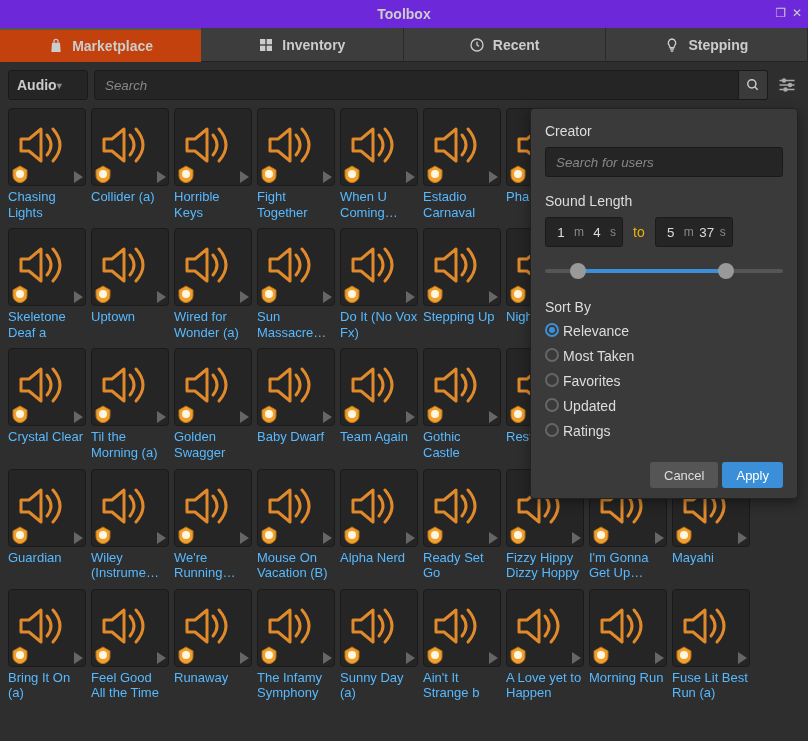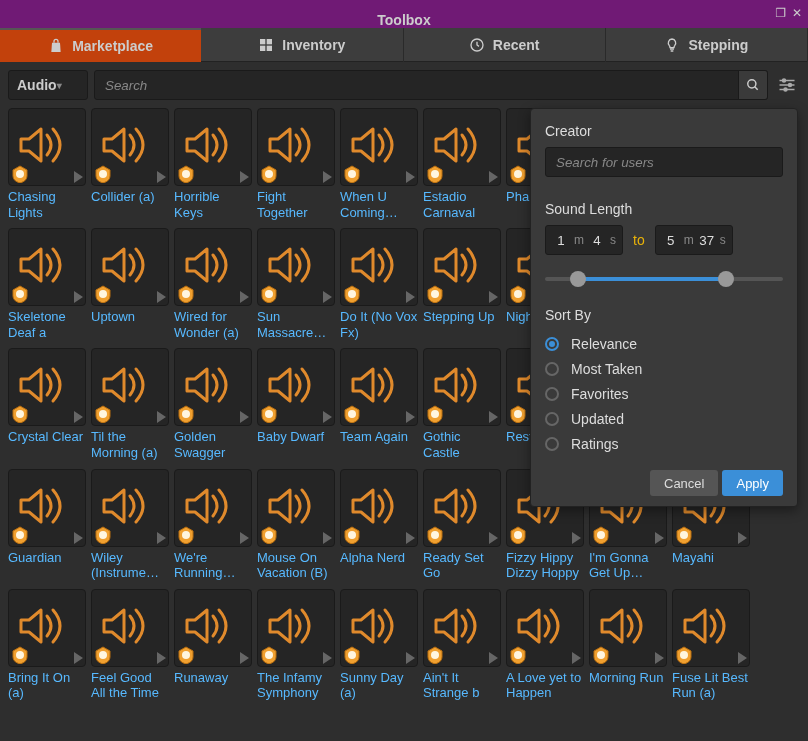--- a/index.html
+++ b/index.html
@@ -1,17 +1,17 @@
 <!DOCTYPE html>
 <html><head>
 <meta charset="utf-8">
 <style>
 html,body{margin:0;padding:0;background:#2e2e2e;font-family:"Source Sans Pro",Arial,sans-serif;color:#ddd;font-size:14px;width:808px;height:741px;overflow:hidden}
 *{box-sizing:border-box}
-.titlebar{height:28px;background:#701a75;display:flex;align-items:flex-end;justify-content:center;position:relative}
+.titlebar{height:28px;background:#6d28d9;display:flex;align-items:center;justify-content:center;position:relative}
 .titlebar-title{font-weight:700;color:#ccc;font-size:14px}
 .titlebar-ctrls{position:absolute;right:6px;top:6px;display:flex;gap:6px;color:#ccc}
 .titlebar-ctrls span{cursor:pointer;font-size:12px}
 .tabs{display:flex;height:34px;background:#353535}
 .tab{flex:1;display:flex;align-items:center;justify-content:center;gap:8px;color:#ccc;font-weight:700;cursor:pointer;font-size:14px}
 .tab.active{background:#c2410c;border-top:2px solid #555}
 .tab:not(.active){background:#3d3d3d;box-shadow:inset 0 -1px 0 #222;border-right:1px solid #2a2a2a}
 .ticon{width:16px;height:16px;display:inline-block}
 .toolbar{display:flex;align-items:center;gap:6px;padding:8px;background:#2e2e2e}
 .dropdown{width:80px;height:30px;background:#252525;border:1px solid #1a1a1a;border-radius:3px;display:flex;align-items:center;padding:0 8px;color:#ccc;font-weight:600;cursor:pointer}
@@ -23,33 +23,33 @@
 .content{padding:0 8px 8px 8px;height:calc(741px - 28px - 34px - 46px);overflow:hidden}
 .grid{display:grid;grid-template-columns:repeat(9,78px);gap:19px 5px;row-gap:8px}
 .tile{width:78px}
 .thumb{width:78px;height:78px;background:#252525;border:1px solid #1a1a1a;border-radius:4px;position:relative;overflow:hidden}
 .soundicon{position:absolute;top:8px;left:6px;width:56px;height:56px}
 .badge{position:absolute;left:2px;bottom:2px;width:18px;height:18px}
 .play{position:absolute;right:2px;bottom:2px;width:0;height:0;border-left:9px solid #666;border-top:6px solid transparent;border-bottom:6px solid transparent;cursor:pointer}
 .label{color:#57b9ff;font-size:13px;line-height:1.2;margin-top:3px;max-width:78px;overflow:hidden;cursor:pointer;display:-webkit-box;-webkit-line-clamp:2;-webkit-box-orient:vertical}
 .panel{position:absolute;right:10px;top:108px;width:268px;background:#3a3a3a;border:1px solid #222;border-radius:4px;padding:14px 14px 10px 14px;box-shadow:0 4px 12px rgba(0,0,0,.4)}
 .panel h4{margin:0 0 8px 0;font-weight:400;color:#ddd;font-size:14px}
-.userbox{width:100%;height:30px;background:#252525;border:1px solid #1a1a1a;border-radius:3px;color:#ddd;padding:0 10px;font-family:inherit;margin-bottom:24px}
+.userbox{width:100%;height:30px;background:#252525;border:1px solid #1a1a1a;border-radius:3px;color:#ddd;padding:0 10px;font-family:inherit;margin-bottom:16px}
 .userbox::placeholder{color:#888;font-style:italic}
 .lenrow{display:flex;align-items:center;gap:10px;margin-bottom:12px}
 .timebox{display:flex;align-items:center;background:#252525;border:1px solid #1a1a1a;border-radius:3px;height:30px;padding:0 6px;gap:4px}
 .timebox input{width:18px;background:transparent;border:none;color:#ddd;font-family:inherit;text-align:center;padding:0}
 .timebox span.unit{color:#888;font-size:12px}
 .to{color:#eab308}
 .slider{position:relative;height:24px;margin-bottom:16px}
 .track{position:absolute;top:10px;left:0;right:0;height:4px;background:#555;border-radius:2px}
 .fill{position:absolute;top:10px;height:4px;background:#3b8fd8;border-radius:2px}
 .knob{position:absolute;top:4px;width:16px;height:16px;background:#999;border-radius:50%;cursor:pointer}
 .radios{margin-bottom:14px}
-.radio{display:flex;align-items:center;gap:12px;height:25px;cursor:pointer}
+.radio{display:flex;gap:4px;height:25px;cursor:pointer}
 .rdot{width:14px;height:14px;border-radius:50%;border:2px solid #666;position:relative;flex-shrink:0}
 .rdot.sel{border-color:#3b8fd8}
 .rdot.sel::after{content:"";position:absolute;top:2px;left:2px;width:6px;height:6px;border-radius:50%;background:#3b8fd8}
 .pbtns{display:flex;justify-content:flex-end;gap:4px}
 .btn{height:26px;padding:0 14px;border-radius:3px;border:none;font-family:inherit;font-size:13px;cursor:pointer}
 .btn.cancel{background:#555;color:#ddd}
 .btn.apply{background:#3b8fd8;color:#fff}
 svg{display:block}
 </style>
 </head>

